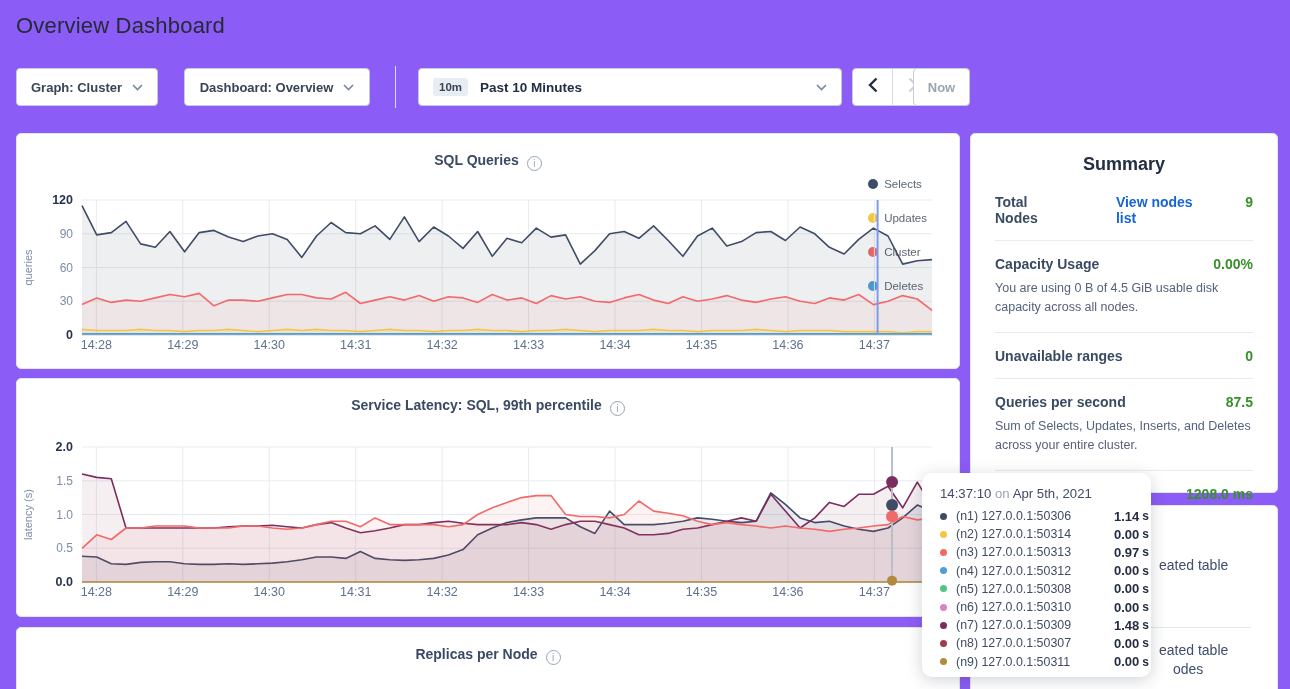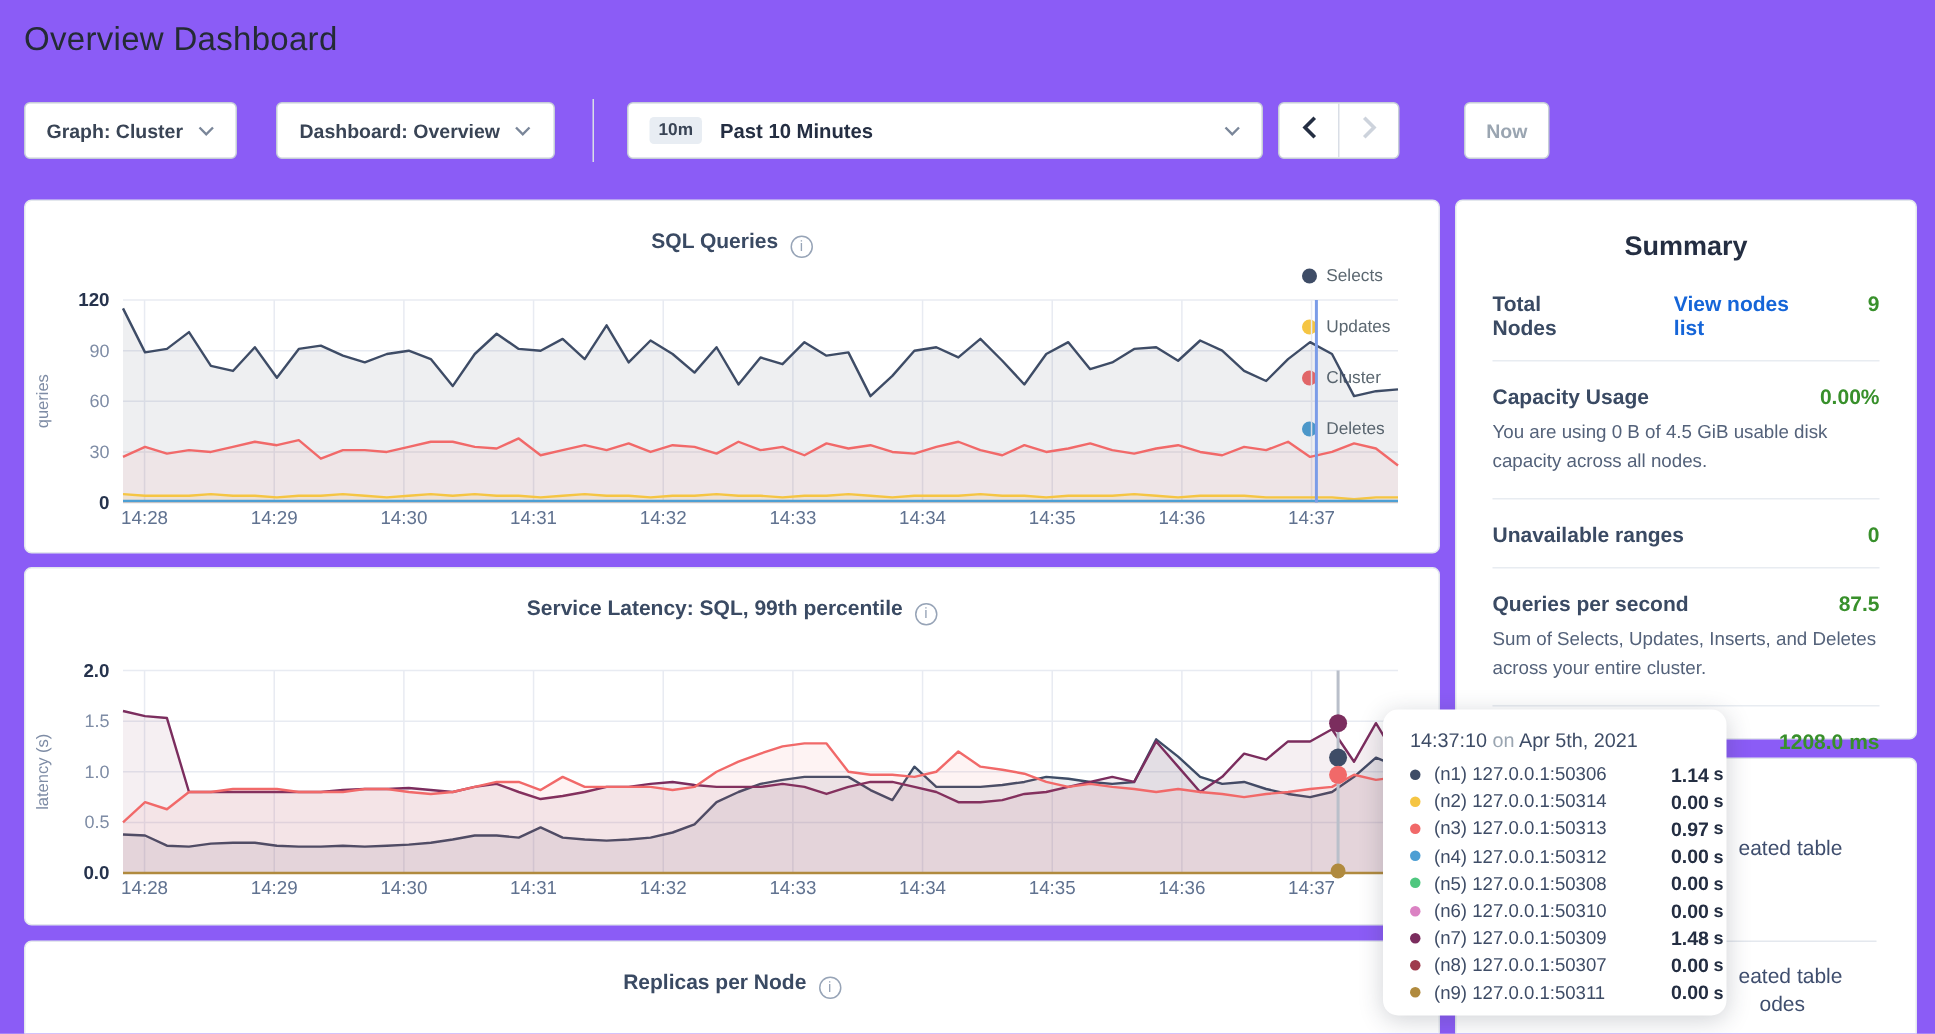--- a/index.html
+++ b/index.html
@@ -16,21 +16,21 @@
   #btn-graph { left:16px; width:142px; justify-content:center; }
   #btn-dashboard { left:184px; width:186px; justify-content:center; }
   .vdivider { position:absolute; left:395px; top:66px; height:42px; width:1px; background:#d9dee6; }
   #time-select { left:418px; width:424px; padding:0 14px; justify-content:flex-start; }
   #time-select .badge { background:#e8edf3; border-radius:3px; padding:3px 6px; font-size:11.5px; font-weight:700; color:#394455; margin-right:12px; }
   #time-select .lbl { font-size:13.5px; color:#242e42; }
   #time-select .caret { margin-left:auto; }
   .arrow-group { position:absolute; left:852px; top:68px; width:81px; height:38px; background:#fff; border:1px solid #c6cdd8; border-radius:4px; display:flex; }
   .arrow-group .arr { flex:1; display:flex; align-items:center; justify-content:center; cursor:pointer; }
   .arrow-group .arr + .arr { border-left:1px solid #d9dee6; }
-  #btn-now { left:976px; width:57px; justify-content:center; color:#9aa5b1; cursor:default; }
+  #btn-now { left:913px; width:57px; justify-content:center; color:#9aa5b1; cursor:default; }
 
   
   .card { position:absolute; background:#fff; border:1px solid #e3e7ed; border-radius:5px; }
   #card-sql { left:16px; top:133px; width:944px; height:236px; }
   #card-latency { left:16px; top:378px; width:944px; height:239px; }
   #card-replicas { left:16px; top:627px; width:944px; height:120px; }
   #card-summary { left:970px; top:133px; width:308px; height:360px; padding:20px 24px; }
   #card-events { left:970px; top:505px; width:308px; height:200px; }
 
   .chart-title { position:absolute; left:0; right:0; top:18px; text-align:center; font-size:14px; font-weight:700; color:#3a4a63; }

